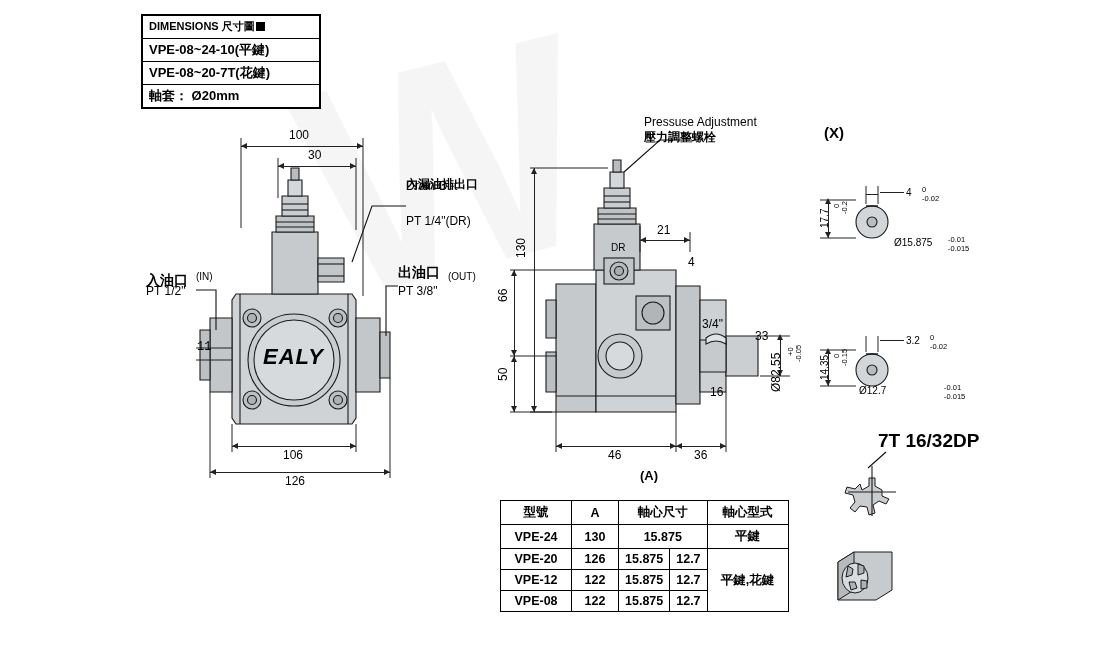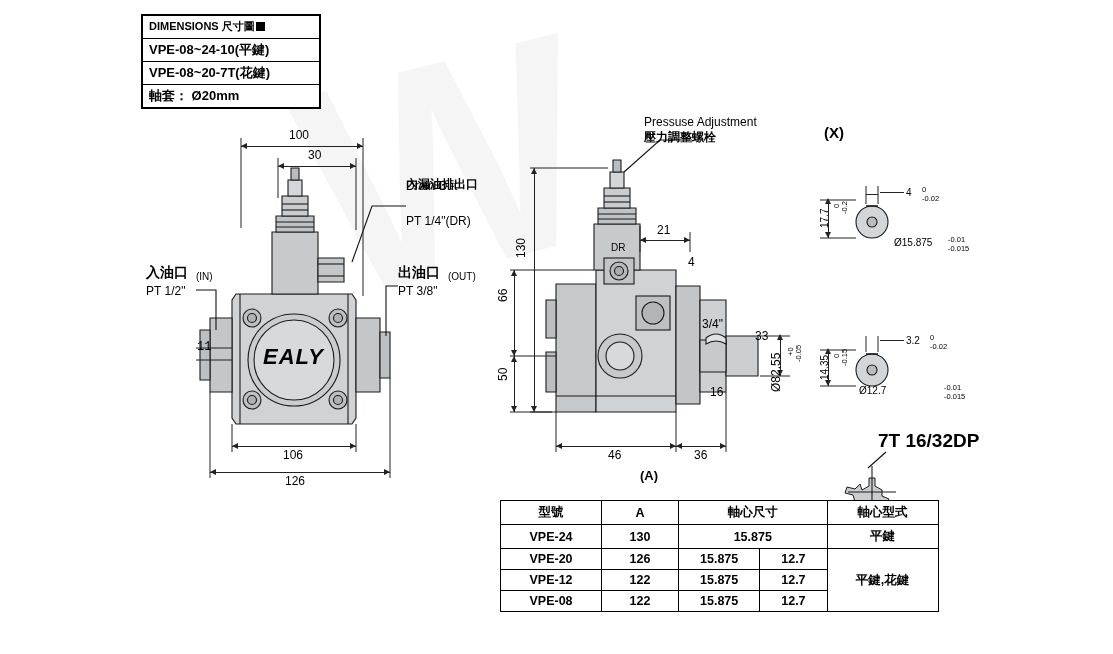--- a/index.html
+++ b/index.html
@@ -62,21 +62,21 @@
 
   
   svg{position:absolute;left:0;top:0;overflow:visible;}
 
   
   .spectable{position:absolute;left:500px;top:500px;border-collapse:collapse;background:#fff;}
   .spectable td,.spectable th{
     border:1.5px solid #000;
     font-size:12.5px;font-weight:bold;
     text-align:center;
-    padding:3px 21px;
+    padding:3px 6px;
     height:14px;
     white-space:nowrap;
   }
   .spectable th{font-size:12.5px;}
   .c-model{width:58px;}
   .c-a{width:34px;}
   .c-d1{width:52px;}
   .c-type{width:68px;}
 </style>
 </head>
@@ -280,21 +280,21 @@
   <div class="t" style="left:285px;top:475px;">126</div>
 
   <div class="t" style="left:197px;top:341px;font-family:Liberation Mono, monospace;">11</div>
 
   <div class="t b" style="left:263px;top:350px;font-size:22px;letter-spacing:1px;font-style:italic;">EALY</div>
 
   <div class="t" style="left:406px;top:180px;">Drain Out</div>
   <div class="t b" style="left:406px;top:178px;">內漏油排出口</div>
   <div class="t" style="left:406px;top:215px;">PT 1/4"(DR)</div>
 
-  <div class="t b" style="left:146px;top:266px;font-size:14px;">入油口</div>
+  <div class="t b" style="left:146px;top:274px;font-size:14px;">入油口</div>
   <div class="t s" style="left:196px;top:270px;">(IN)</div>
   <div class="t" style="left:146px;top:285px;">PT 1/2"</div>
 
   <div class="t b" style="left:398px;top:266px;font-size:14px;">出油口</div>
   <div class="t s" style="left:448px;top:270px;">(OUT)</div>
   <div class="t" style="left:398px;top:285px;">PT 3/8"</div>
 
   <div class="t" style="left:644px;top:116px;">Pressuse Adjustment</div>
   <div class="t b" style="left:644px;top:131px;">壓力調整螺栓</div>
 

